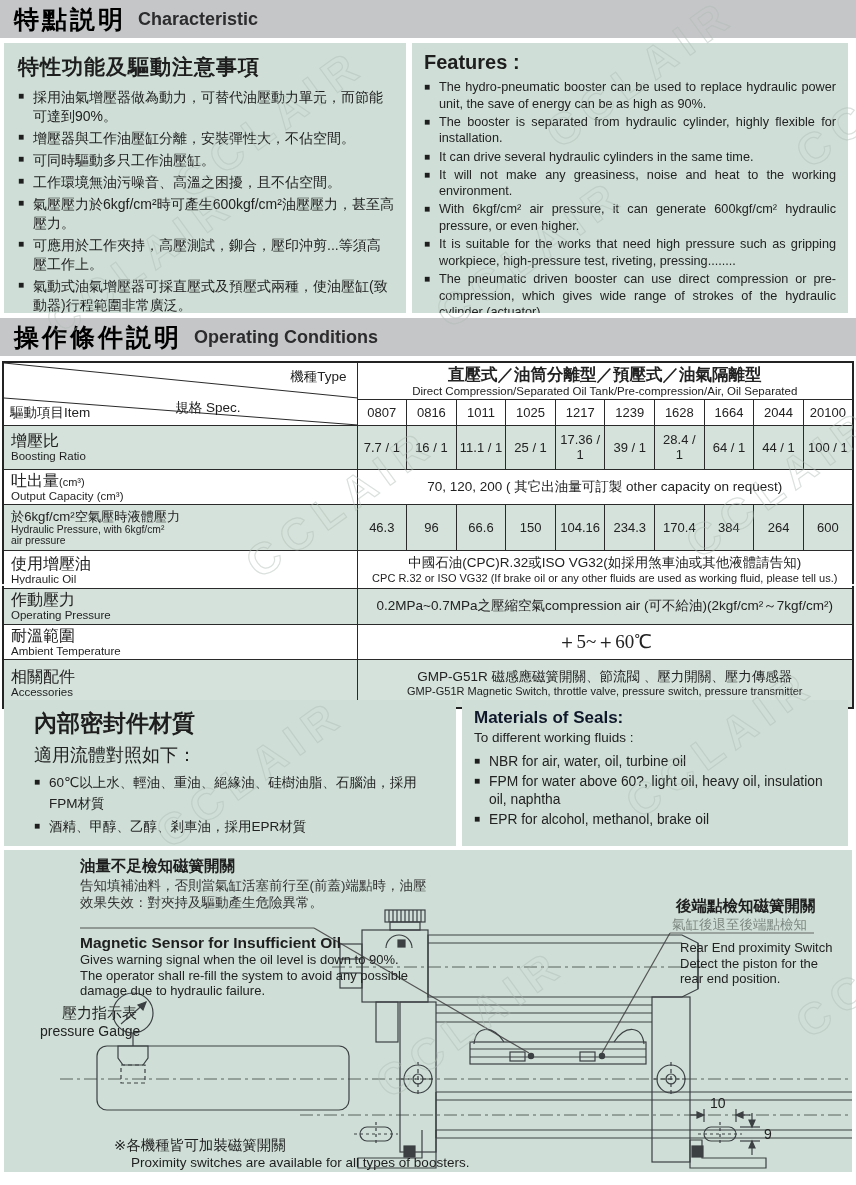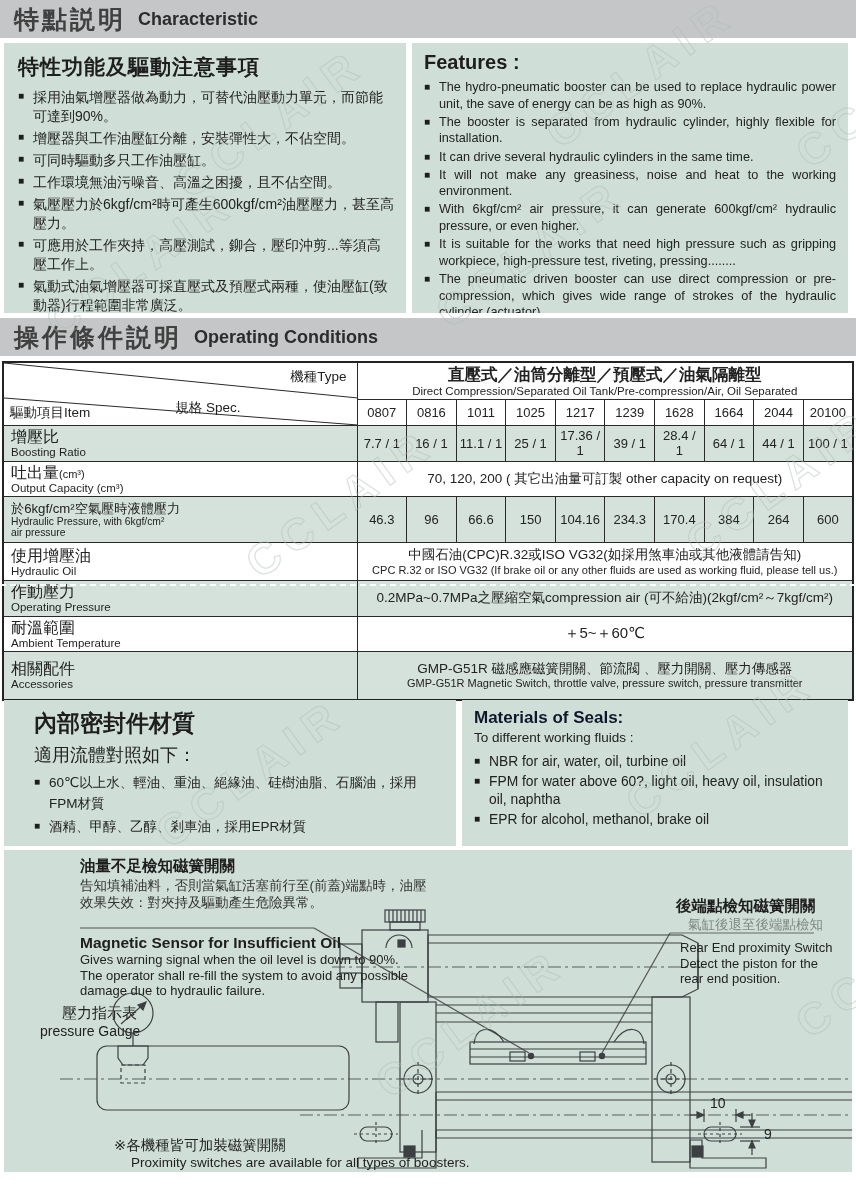--- a/index.html
+++ b/index.html
@@ -1,21 +1,21 @@
 <!DOCTYPE html>
 <html><head>
 <meta charset="utf-8">
 <style>
   html,body{margin:0;padding:0;background:#fff;}
   .page{position:relative;width:856px;height:1185px;overflow:hidden;background:#fff;
         font-family:"Liberation Sans","DejaVu Sans",sans-serif;color:#222;}
   
   .bar{position:absolute;left:0;right:0;height:38px;background:#c5c6c8;
        display:flex;align-items:center;gap:12px;padding-left:14px;box-sizing:border-box;}
-  .bar-zh{font-size:25px;font-weight:bold;color:#404040;letter-spacing:3px;}
+  .bar-zh{font-size:25px;font-weight:bold;color:#000000;letter-spacing:3px;}
   .bar-en{font-size:18px;font-weight:bold;color:#2c2c2e;}
   
   .panel{background:#cfdfd7;box-sizing:border-box;overflow:hidden;}
   .cols{position:absolute;display:flex;gap:6px;left:4px;right:8px;}
   #cols1{top:43px;height:270px;}
   #notes{width:402px;flex:none;padding:8px 12px 6px 14px;}
   #features{flex:1;padding:6px 12px 6px 12px;}
   #notes h3{font-size:21px;margin:2px 0 7px;color:#1e1e1e;letter-spacing:1px;}
   #features h3{font-size:20px;margin:2px 0 5px;color:#1e1e1e;}
   p.b{position:relative;padding-left:15px;margin:3px 0;}
@@ -35,21 +35,21 @@
   .group-en{font-size:11.5px;text-align:center;line-height:1.15;}
   .model{font-size:13px;text-align:center;}
   .lbl{text-align:left;padding-left:7px !important;}
   .lz{font-size:16px;line-height:1.2;} .lz .unit{font-size:11px;}
   .le{font-size:11.5px;line-height:1.15;color:#1f1f1f;}
   .lz-sm{font-size:13.2px;line-height:1.15;} .le-sm{font-size:10.3px;line-height:1.12;}
   .val{font-size:13px;text-align:center;}
   .merged{text-align:center;font-size:13.5px;}
   .zhline{font-size:13.5px;text-align:center;line-height:1.3;}
   .enline{font-size:11px;text-align:center;line-height:1.25;}
-  .temp-val{font-size:15px;text-align:center;}
+  .temp-val{font-size:19px;text-align:center;font-family:Liberation Serif, serif;}
   .print-line{position:absolute;left:0;right:0;top:584px;border-top:2px dashed rgba(255,255,255,.95);z-index:4;}
   
   #cols2{top:700px;height:146px;}
   #seal-zh{width:452px;flex:none;padding:6px 12px 6px 30px;}
   #seal-en{flex:1;padding:6px 10px 6px 12px;}
   #seal-zh h3{font-size:23px;margin:2px 0 4px;color:#1e1e1e;}
   #seal-en h3{font-size:17px;margin:2px 0 2px;color:#0f172a;}
   .intro-zh{font-size:18px;margin:0 0 6px;}
   .intro-en{font-size:13.5px;margin:0 0 8px;}
   #seal-zh p.b{font-size:13.5px;line-height:1.55;margin:2px 0;}
@@ -144,21 +144,21 @@
       <td class="model">0816</td>
       <td class="model">1011</td>
       <td class="model">1025</td>
       <td class="model">1217</td>
       <td class="model">1239</td>
       <td class="model">1628</td>
       <td class="model">1664</td>
       <td class="model">2044</td>
       <td class="model">20100</td>
     </tr>
-    <tr class="g" style="height:36px;">
+    <tr class="g" style="height:44px;">
       <td class="lbl">
         <div class="lz">增壓比</div>
         <div class="le">Boosting Ratio</div>
       </td>
       <td class="val">7.7 / 1</td>
       <td class="val">16 / 1</td>
       <td class="val">11.1 / 1</td>
       <td class="val">25 / 1</td>
       <td class="val">17.36 / 1</td>
       <td class="val">39 / 1</td>
@@ -381,21 +381,21 @@
       <div class="d-en">The operator shall re-fill the system to avoid any possible</div>
       <div class="d-en">damage due to hydraulic failure.</div>
     </div>
 
     <div class="txt" style="left:36px;top:154px;">
       <div class="gauge-zh">壓力指示表</div>
       <div class="gauge-en">pressure Gauge</div>
     </div>
 
     <div class="txt d-title" style="left:672px;top:46px;">後端點檢知磁簧開關</div>
-    <div class="txt d-sub" style="left:684px;top:66px;">氣缸後退至後端點檢知</div>
+    <div class="txt d-sub" style="left:668px;top:66px;">氣缸後退至後端點檢知</div>
     <div class="txt" style="left:676px;top:90px;">
       <div class="d-en">Rear End proximity Switch</div>
       <div class="d-en">Detect the piston for the</div>
       <div class="d-en">rear end position.</div>
     </div>
 
     <div class="txt" style="left:110px;top:286px;">
       <div class="fn-zh">※各機種皆可加裝磁簧開關</div>
       <div class="fn-en">Proximity switches are available for all types of boosters.</div>
     </div>

